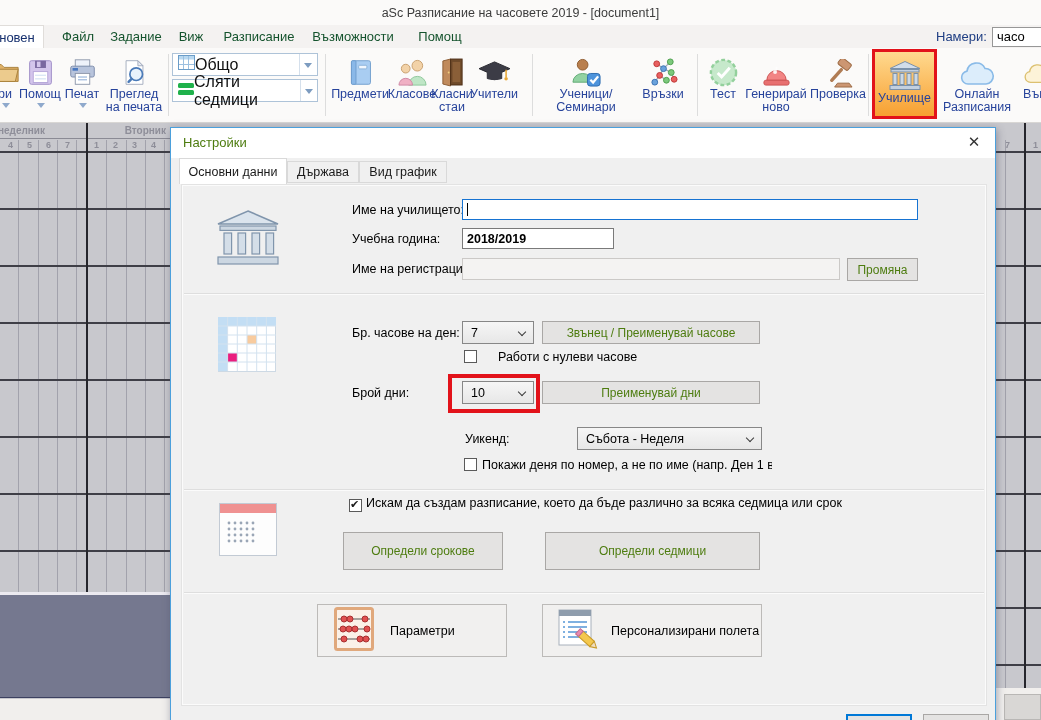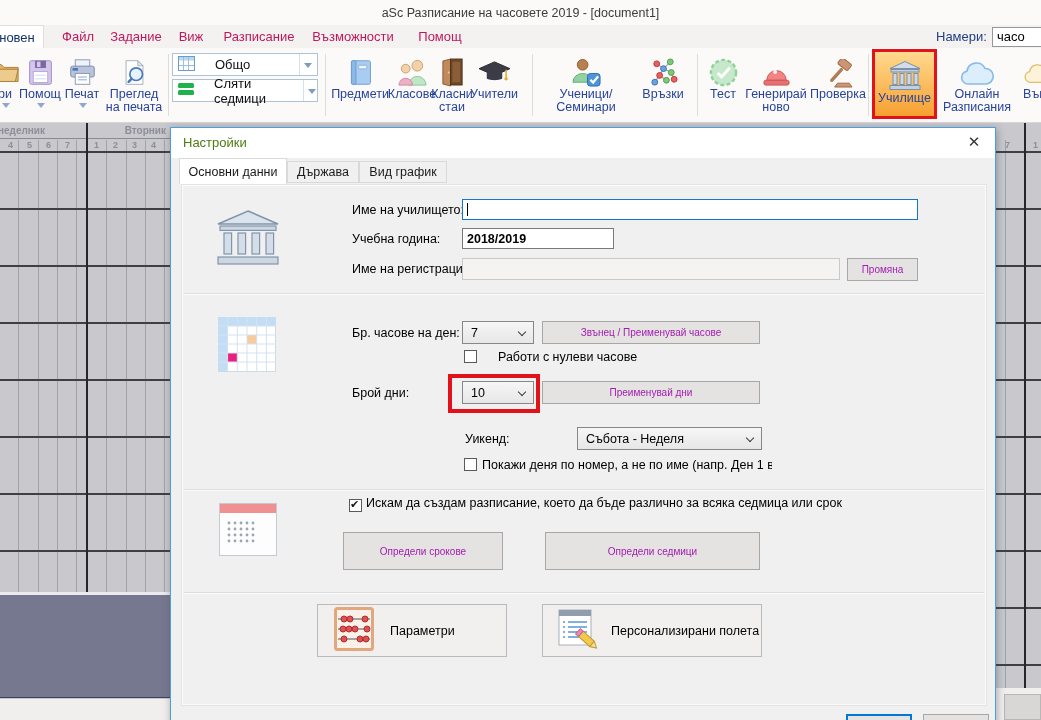--- a/index.html
+++ b/index.html
@@ -4,38 +4,38 @@
 <style>
 *{margin:0;padding:0;box-sizing:border-box;}
 html,body{width:1041px;height:720px;overflow:hidden;position:relative;
   font-family:"Liberation Sans",sans-serif;background:#c8c8cd;}
 
 
 .titlebar{position:absolute;left:0;top:0;width:1041px;height:25px;background:#fbfaf9;
   display:flex;align-items:center;justify-content:center;font-size:12.5px;color:#3c3c3c;}
 .menubar{position:absolute;left:0;top:25px;width:1041px;height:23px;background:#f4f2f1;}
 .menu-tab{position:absolute;top:0;height:23px;display:flex;align-items:center;justify-content:center;
-  font-size:13px;color:#be185d;}
+  font-size:13px;color:#14532d;}
 .menu-tab.active{background:#fff;border:1px solid #e0ddda;border-bottom:none;color:#16306e;}
 .find-wrap{position:absolute;left:936px;top:25px;height:23px;display:flex;align-items:center;}
 .find-label{font-size:13px;color:#1f3e83;margin-right:5px;}
 .find-input{width:80px;height:20px;border:1px solid #979797;font-size:13px;padding:0 4px;font-family:inherit;}
 
 
 .toolbar{position:absolute;left:0;top:48px;width:1041px;height:75px;background:#fbfaf9;
   border-bottom:1px solid #d8d6d4;}
 .tbtn{position:absolute;top:2px;height:71px;display:flex;flex-direction:column;align-items:center;cursor:default;}
 .ticon{height:38px;display:flex;align-items:flex-end;justify-content:center;}
 .tlabel{font-size:12.5px;color:#27439b;text-align:center;line-height:13px;white-space:pre-line;}
 .tcaret{margin-top:1px;width:7px;height:7px;position:relative;}
 .tcaret::after{content:"";position:absolute;left:0;top:1px;border:4px solid transparent;border-top:5px solid #8fa9cc;}
 .tsep{position:absolute;top:6px;height:62px;width:1px;background:#ddd;}
 .tbtn.hl{background:linear-gradient(#ffd98f,#f7a031);border:3px solid #e2121a;top:1px;height:70px;justify-content:flex-start;padding-top:2px;}
 .vcombo{position:absolute;left:172px;width:146px;height:23px;background:#fff;border:1px solid #aec3d8;
-  display:flex;align-items:center;gap:20px;padding:0 2px 0 5px;font-size:13px;color:#111;}
+  display:flex;align-items:center;gap:0;padding:0 2px 0 5px;font-size:16px;color:#111;}
 .varrow{margin-left:auto;width:16px;align-self:stretch;border-left:1px solid #d5e0ec;position:relative;}
 .varrow::after{content:"";position:absolute;left:4px;top:9px;border:4px solid transparent;border-top:5px solid #7d9cc0;}
 
 
 .grid-area{position:absolute;left:0;top:123px;width:170px;height:469px;background:#c8c8cd;}
 .gdays{position:absolute;left:0;top:0;width:170px;height:16px;border-bottom:1px solid #8a8a94;}
 .gday{position:absolute;top:2px;font-size:10px;font-weight:bold;color:#8e8e99;overflow:hidden;white-space:nowrap;}
 .gnums{position:absolute;left:0;top:17px;width:170px;height:11px;}
 .gnum{position:absolute;width:19px;text-align:center;font-size:9px;font-weight:bold;color:#8e8e99;top:0;}
 .gbody{position:absolute;left:0;top:28px;width:170px;height:441px;border-top:2px solid #3f3f47;
@@ -68,21 +68,21 @@
 .dtab.active{top:30px;height:26px;background:#fff;border-bottom:none;z-index:4;}
 .dlg-panel{position:absolute;left:10px;top:56px;width:806px;height:522px;background:#f0f0f0;
   border:1px solid #e3e3e3;box-shadow:inset 0 0 0 1px #fbfbfb;z-index:3;}
 .dsep{position:absolute;left:2px;right:2px;height:2px;border-top:1px solid #dedede;border-bottom:1px solid #fbfbfb;}
 .dlbl{position:absolute;font-size:12.5px;color:#000;white-space:nowrap;}
 .dinput{position:absolute;height:21px;border:1px solid #7a7a7a;background:#fff;font-size:12.5px;
   padding:0 4px;font-family:inherit;}
 .dinput.focused{border:1px solid #1673d2;}
 .dinput.disabled{background:#f4f3f2;border:1px solid #cbc9c7;}
 .caret{position:absolute;width:1px;height:13px;background:#000;}
-.dbtn{position:absolute;background:#e4e3e2;border:1px solid #a9a7a5;font-size:10px;color:#a21caf;
+.dbtn{position:absolute;background:#e4e3e2;border:1px solid #a9a7a5;font-size:12px;color:#4d7c0f;
   display:flex;align-items:center;justify-content:center;cursor:default;}
 .dcombo{position:absolute;height:23px;border:1px solid #878787;background:linear-gradient(#f6f6f6,#e7e7e7);
   font-size:12.5px;display:flex;align-items:center;padding:0 22px 0 8px;cursor:default;}
 .chev{position:absolute;right:8px;top:7px;width:6px;height:6px;border-right:1.5px solid #3c3c3c;
   border-bottom:1.5px solid #3c3c3c;transform:rotate(45deg);}
 .dchk{position:absolute;width:13px;height:13px;background:#fff;border:1px solid #5a5a5a;}
 .dchk.checked::after{content:"✔";position:absolute;left:0;top:-2px;font-size:11px;color:#1a1a1a;}
 .chklbl{position:absolute;font-size:12.5px;color:#000;}
 .bigbtn{position:absolute;background:#f1f0ef;border:1px solid #bcbab8;display:flex;align-items:center;cursor:default;}
 .bigbtn .blabel{font-size:12.5px;color:#000;}

